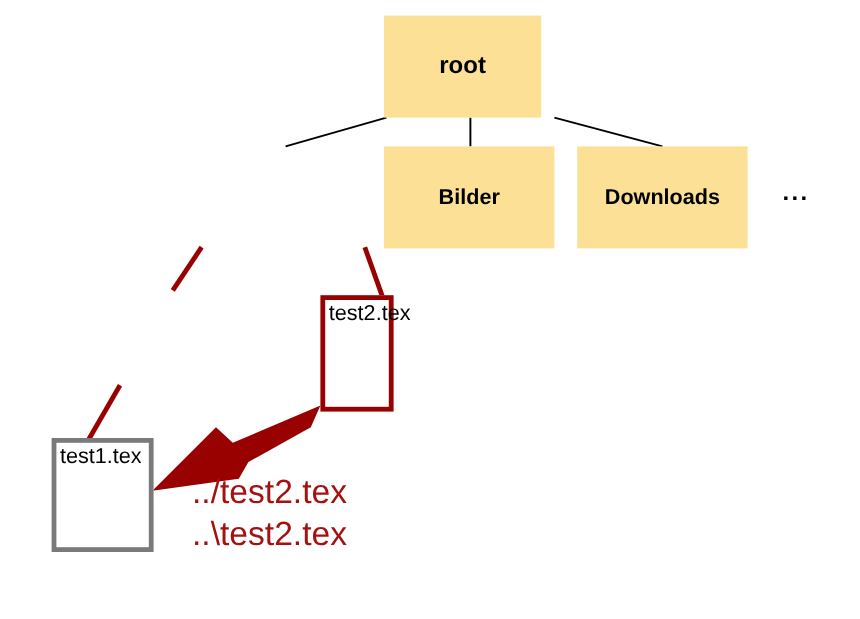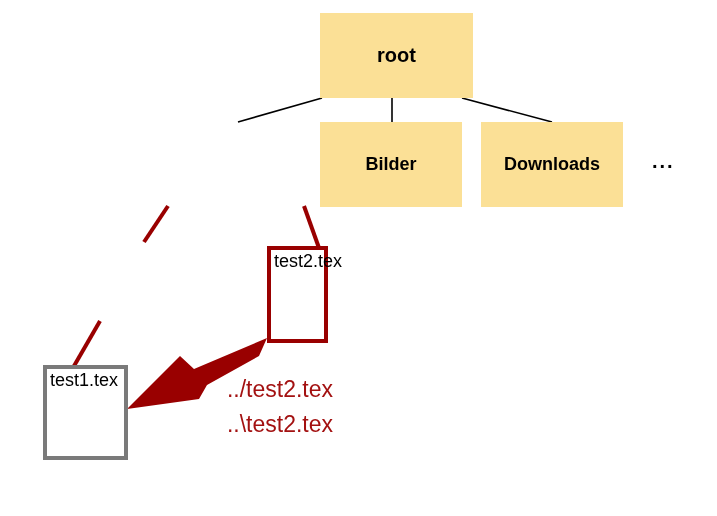--- a/index.html
+++ b/index.html
@@ -27,23 +27,23 @@
   }
   .file.hl   { border:4px solid #990000; }
   .file.gray { border:4px solid #7a7a7a; }
   .ellipsis {
     position:absolute;
     font-weight:bold; font-size:20px; color:#000;
     letter-spacing:2px;
   }
   .annotation {
     position:absolute;
-    left:160px; top:372px; width:240px;
-    text-align:center;
-    font-size:23px;
+    left:160px; top:392px; width:240px;
+    text-align:left;
+    font-size:28px;
   }
   .annotation .line { height:35px; line-height:35px; }
   .annotation .red   { color:#a31111; }
   .annotation .black { color:#000000; }
 </style>
 </head>
 <body>
 
 <div class="stage">
 
@@ -53,21 +53,21 @@
     <line x1="392" y1="98" x2="392" y2="122" stroke="#000000" stroke-width="1.6"></line>
     <line x1="462" y1="98" x2="552" y2="122" stroke="#000000" stroke-width="1.6"></line>
 
     <line x1="168" y1="206" x2="144" y2="242" stroke="#990000" stroke-width="4"></line>
     <line x1="304" y1="206" x2="319" y2="248" stroke="#990000" stroke-width="4"></line>
     <line x1="100" y1="321" x2="74" y2="366" stroke="#990000" stroke-width="4"></line>
 
     <polygon points="267,338 194,369 180,356 127,409 199,399 207,385 259,356" fill="#990000"></polygon>
   </svg>
 
-  <div class="folder" style="left:320px; top:13px; width:153px; height:85px; font-size:20px;">
+  <div class="folder" style="left:320px; top:13px; width:131px; height:85px; font-size:20px;">
     <span>root</span>
   </div>
 
 
   <div class="folder" style="left:320px; top:122px; width:142px; height:85px;">
     <span>Bilder</span>
   </div>
 
   <div class="folder" style="left:481px; top:122px; width:142px; height:85px;">
     <span>Downloads</span>

